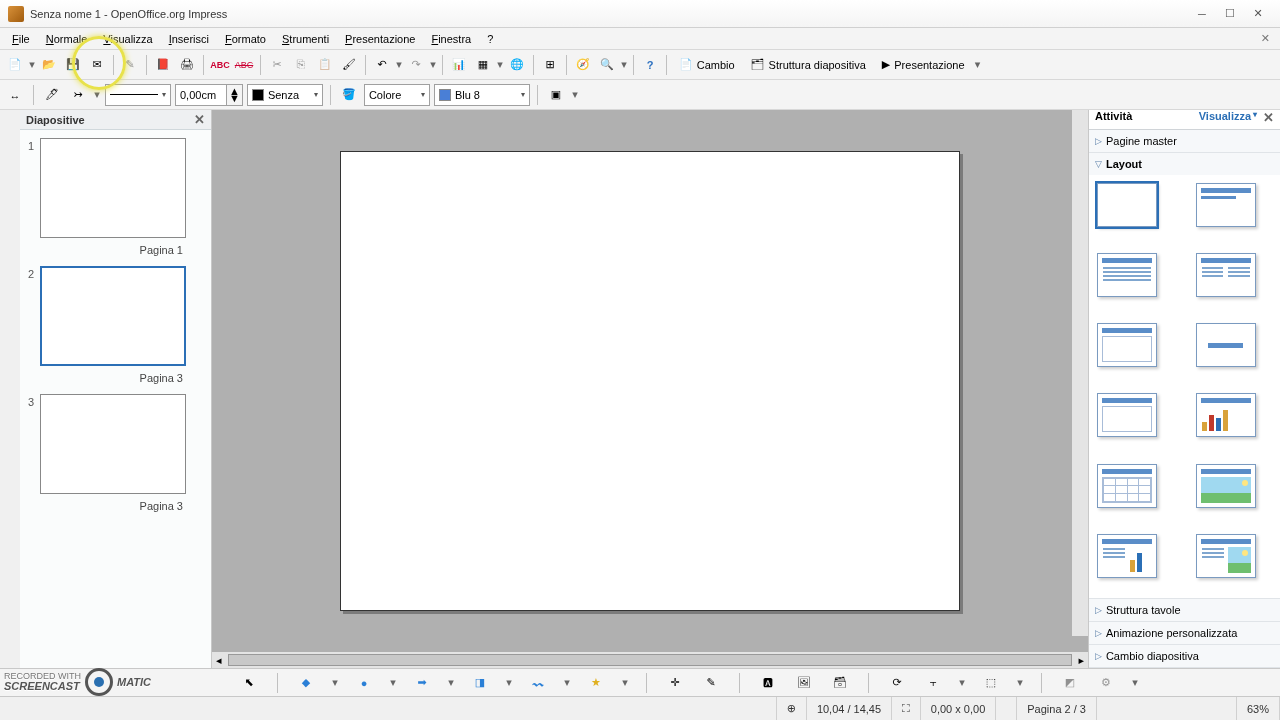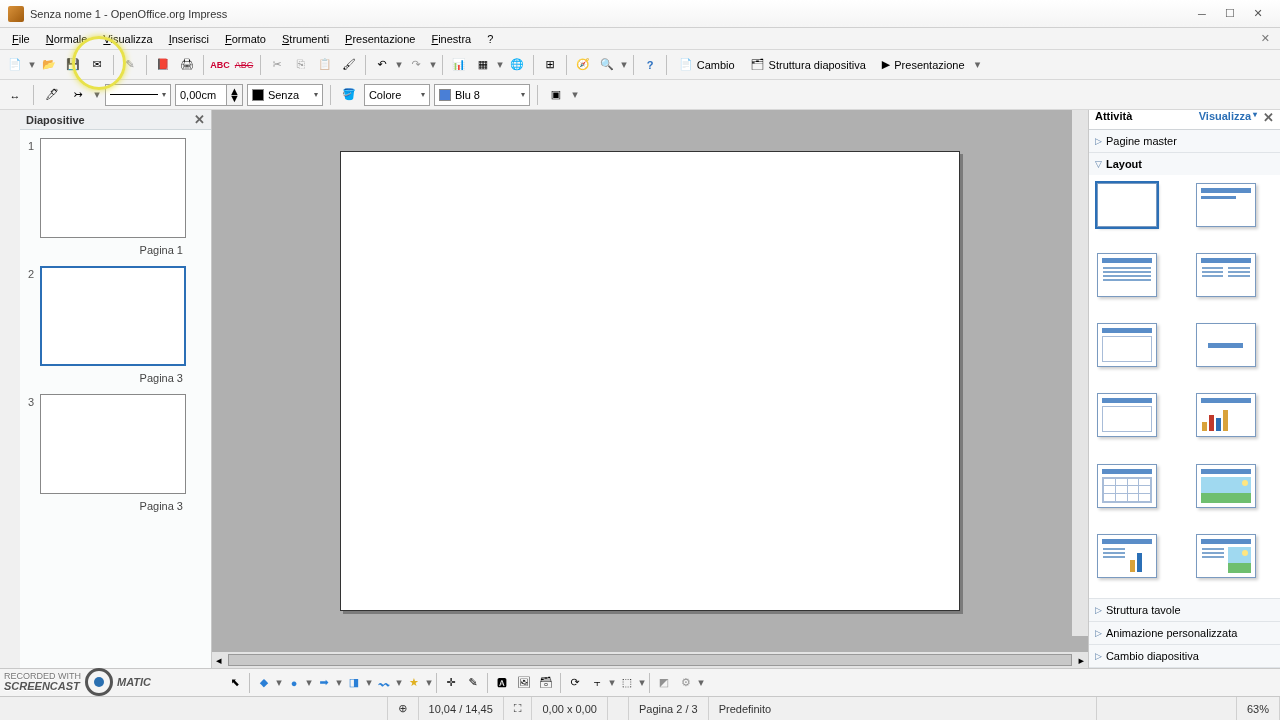--- a/index.html
+++ b/index.html
@@ -63,21 +63,21 @@
 .lt-bar { height:5px; background:#5a8dc8; }
 .lt-box { flex:1; border:1px solid #a8bcd8; }
 .lt-row { flex:1; display:flex; gap:3px; }
 .lt-lines { flex:1; display:flex; flex-direction:column; gap:2px; padding:1px; }
 .lt-lines span { height:2px; background:#7fa6cf; }
 .chartlet { flex:1; display:flex; align-items:flex-end; gap:2px; padding:1px; }
 .chartlet span { width:5px; }
 .imglet { flex:1; background:linear-gradient(#a0d9f0 60%, #6fbf6f 60%); position:relative;}
 .imglet::after{content:"";position:absolute;right:3px;top:3px;width:6px;height:6px;background:#ffe680;border-radius:50%;}
 
-.bottombar { height: 28px; background:#f4f4f4; border-top:1px solid #c8c8c8; display:flex; align-items:center; padding:0 4px; gap:0; }
+.bottombar { height: 28px; background:#f4f4f4; border-top:1px solid #c8c8c8; display:flex; align-items:center; padding:0 4px; gap:14px; }
 .statusbar { height: 24px; background:#f0f0f0; border-top:1px solid #c8c8c8; display:flex; align-items:center; font-size:11px; color:#333; }
 .status-cell { padding: 0 10px; border-right: 1px solid #d0d0d0; height: 100%; display:flex; align-items:center; }
 .status-cell.grow { flex:1; }
 .highlight { position:absolute; width:54px; height:54px; border:3px solid #e8e24a; border-radius:50%; box-shadow:0 0 6px #e8e24a; pointer-events:none; }
 
 .watermark { position:absolute; left:4px; bottom:0; font-size:14px; font-style:italic; font-weight:bold; display:flex; align-items:center; gap:4px; color:#555; text-shadow:0 1px #fff;}
 .watermark .small{font-size:9px; font-style:normal; font-weight:normal; color:#777;}
 .wmcircle{width:28px;height:28px;border:3px solid #555;border-radius:50%;display:flex;align-items:center;justify-content:center;}
 .wmdot{width:10px;height:10px;background:#2a6fb0;border-radius:50%;}
 </style>
@@ -428,16 +428,15 @@
 </div>
 
 <div class="statusbar">
   <div class="status-cell grow"></div>
   <div class="status-cell">⊕</div>
   <div class="status-cell">10,04 / 14,45</div>
   <div class="status-cell">⛶</div>
   <div class="status-cell">0,00 x 0,00</div>
   <div class="status-cell" style="width:20px"></div>
   <div class="status-cell">Pagina 2 / 3</div>
-  <div class="status-cell grow">Predefinito</div>
   <div class="status-cell" style="width:140px"></div>
   <div class="status-cell">63%</div>
 </div>
 
 </body></html>

